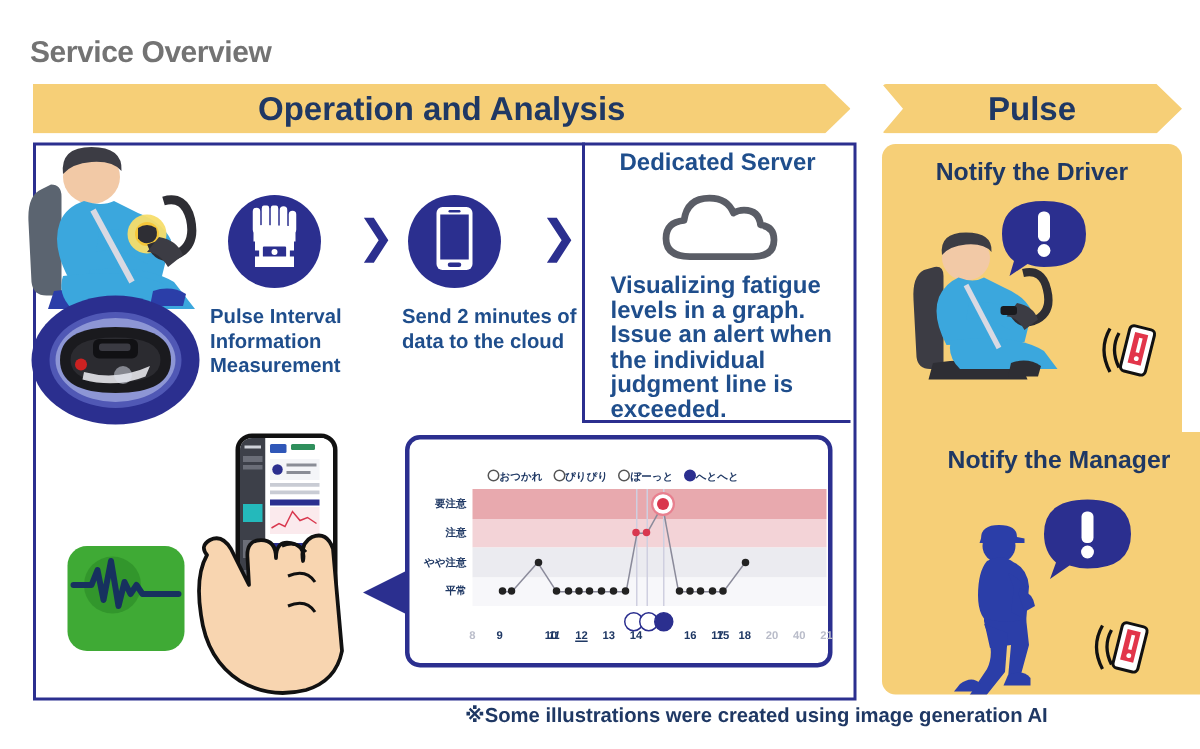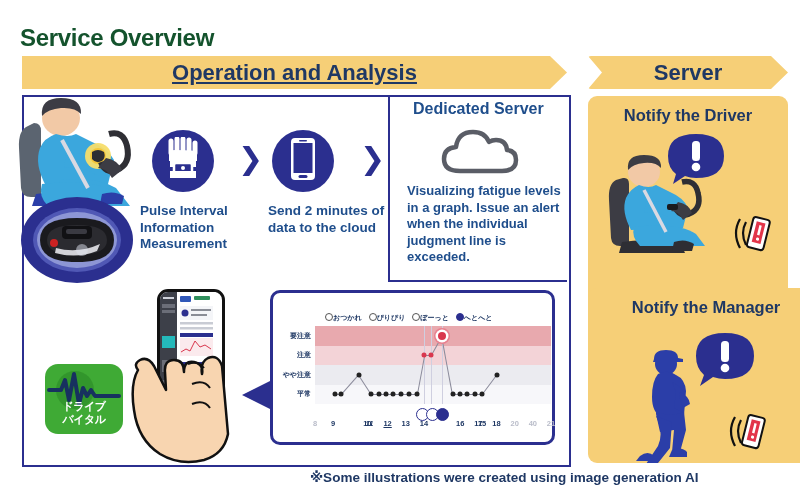--- a/index.html
+++ b/index.html
@@ -2,27 +2,27 @@
 <html><head>
 <meta charset="utf-8">
 <style>
   html,body{margin:0;padding:0;background:#ffffff;}
   body{width:800px;height:499px;position:relative;overflow:hidden;
        font-family:"Liberation Sans","DejaVu Sans",sans-serif;
        color:#1f3864;}
   .abs{position:absolute;}
 
   
-  #page-title{left:20px;top:24px;font-size:24px;font-weight:bold;color:#14532d;letter-spacing:-0.3px;}
+  #page-title{left:20px;top:24px;font-size:20px;font-weight:bold;color:#737373;letter-spacing:-0.3px;}
 
   
   .banner{background:#f6cf77;color:#1f3864;font-weight:bold;display:flex;
           align-items:center;justify-content:center;}
   #banner-operation{left:22px;top:56px;width:545px;height:33px;font-size:22px;
-          clip-path:polygon(0 0,528px 0,545px 50%,528px 100%,0 100%);text-decoration:underline;}
+          clip-path:polygon(0 0,528px 0,545px 50%,528px 100%,0 100%);}
   #banner-action{left:588px;top:56px;width:200px;height:33px;font-size:22px;border-radius:3px;
           clip-path:polygon(0 0,183px 0,200px 50%,183px 100%,0 100%,14px 50%);}
 
   
   #op-panel{left:22px;top:95px;width:545px;height:368px;border:2px solid #2b2f8f;background:#fff;}
   #server-panel{left:388px;top:95px;width:179px;height:187px;border-left:2px solid #2b2f8f;border-bottom:2px solid #2b2f8f;box-sizing:border-box;}
 
   
   #driver-illus{left:6px;top:96px;width:140px;height:110px;}
 
@@ -37,21 +37,21 @@
   .chev{font-size:30px;font-weight:bold;color:#2b2f8f;font-family:"DejaVu Sans",sans-serif;}
   #chev1{left:238px;top:141px;}
   #chev2{left:360px;top:141px;}
   .step-label{font-size:13.5px;font-weight:bold;line-height:16.5px;color:#1f4e8c;width:118px;}
   #step1-label{left:140px;top:203px;}
   #step2-label{left:268px;top:203px;}
 
   
   #server-title{left:413px;top:100px;font-size:16px;font-weight:bold;color:#1f4e8c;}
   #server-cloud{left:440px;top:126px;width:80px;height:50px;}
-  #server-desc{left:407px;top:183px;width:160px;font-size:13px;font-weight:bold;line-height:16.5px;color:#1f4e8c;}
+  #server-desc{left:407px;top:183px;width:160px;font-size:16px;font-weight:bold;line-height:16.5px;color:#1f4e8c;}
 
   
   .notify-box{background:#f6cf77;border-radius:9px;}
   #notify-driver-box{left:588px;top:96px;width:200px;height:214px;}
   #notify-manager-box{left:588px;top:288px;width:200px;height:175px;padding-left:36px;}
   .notify-title{font-size:16.5px;font-weight:bold;color:#1f3864;text-align:center;
       width:100%;position:absolute;top:10px;left:0;}
 
   
   #app-badge{left:45px;top:364px;width:78px;height:70px;background:#3faa35;border-radius:13px;overflow:hidden;}
@@ -100,21 +100,21 @@
 </style>
 </head>
 <body>
 
 <div class="abs" id="page-title">Service Overview</div>
 
 <div class="abs banner" id="banner-operation">
   <span>Operation and Analysis</span>
 </div>
 <div class="abs banner" id="banner-action">
-  <span>Server</span>
+  <span>Pulse</span>
 </div>
 
 <div class="abs" id="op-panel"></div>
 <div class="abs" id="server-panel"></div>
 
 <div class="abs" id="driver-illus">
   <svg width="140" height="110" viewBox="0 0 140 110">
     <path d="M22 30 q-10 4 -9 22 l2 40 q1 9 10 9 l10 0 0 -66 q0 -8 -7 -8 z" fill="#5b6470"></path>
     <path d="M30 98 q40 -6 72 4 l4 8 -80 0 z" fill="#2b3ea8"></path>
     <ellipse cx="55" cy="22" rx="19" ry="18" fill="#f2c9a6"></ellipse>
@@ -241,24 +241,20 @@
     </g>
   </svg>
   </span>
 </div>
 
 <div class="abs" id="app-badge">
   <svg width="78" height="70" viewBox="0 0 78 70" style="position:absolute;left:0;top:0;">
     <circle cx="30" cy="26" r="19" fill="#2f8f2a" opacity="0.75"></circle>
     <path d="M4 26 h12 l4 -10 4 20 5 -26 5 30 4 -16 4 8 4 -6 4 6 h24" fill="none" stroke="#17315f" stroke-width="4" stroke-linejoin="round" stroke-linecap="round"></path>
   </svg>
-  <div class="lbl">
-    <div>ドライブ</div>
-    <div>バイタル</div>
-  </div>
 </div>
 
 <div class="abs" id="phone-mock">
   <svg width="56" height="126" viewBox="0 0 56 126" style="position:absolute;left:0;top:0;">
     <rect x="0" y="0" width="17" height="126" fill="#3d4049"></rect>
     <rect x="17" y="0" width="39" height="126" fill="#fff"></rect>
     <rect x="3" y="5" width="11" height="2" fill="#cfd2da"></rect>
     <rect x="2" y="12" width="13" height="4" fill="#6b6e78"></rect>
     <rect x="2" y="18" width="13" height="3" fill="#6b6e78"></rect>
     <rect x="2" y="44" width="13" height="12" fill="#20cfcf" opacity="0.85"></rect>

